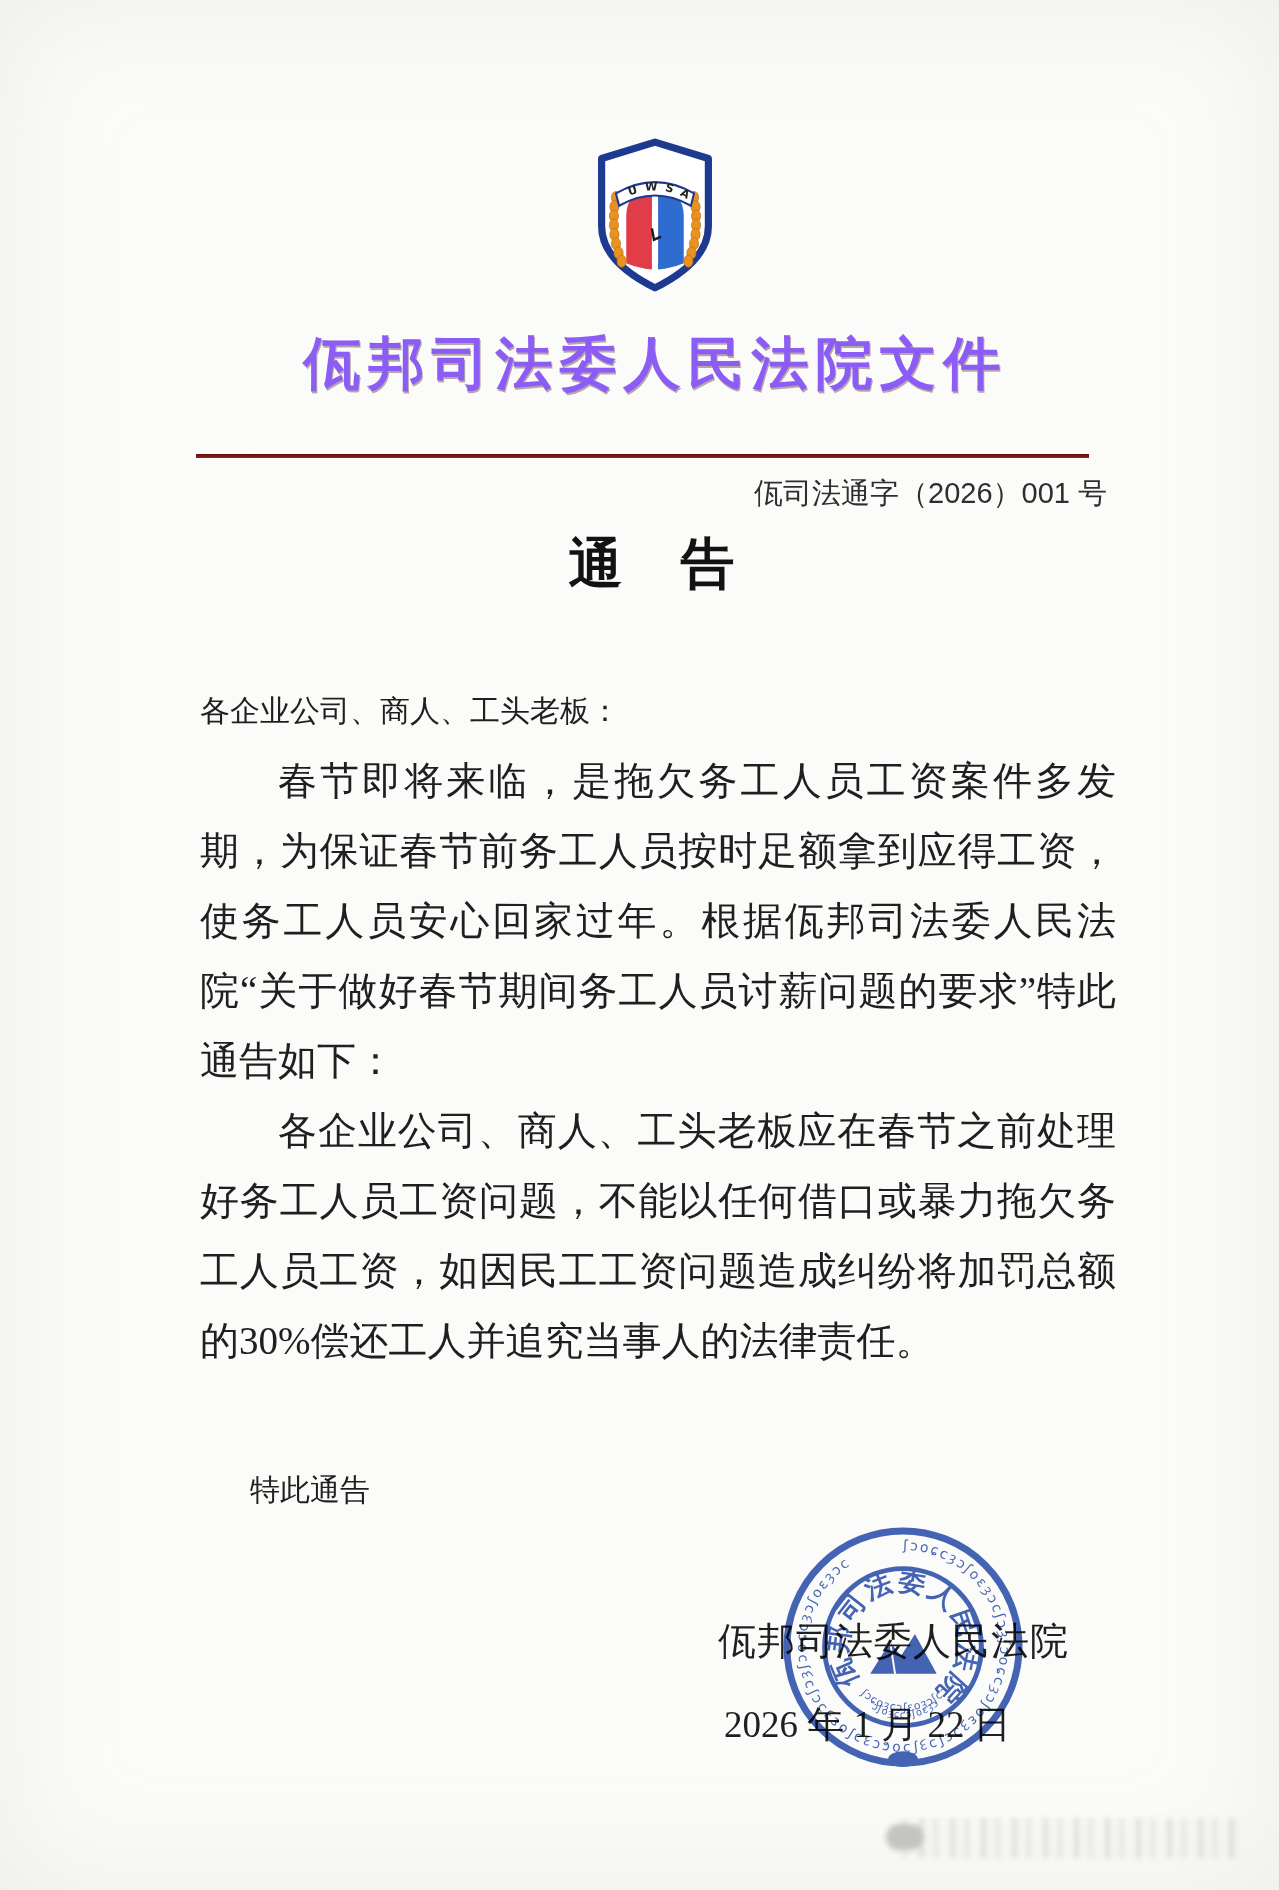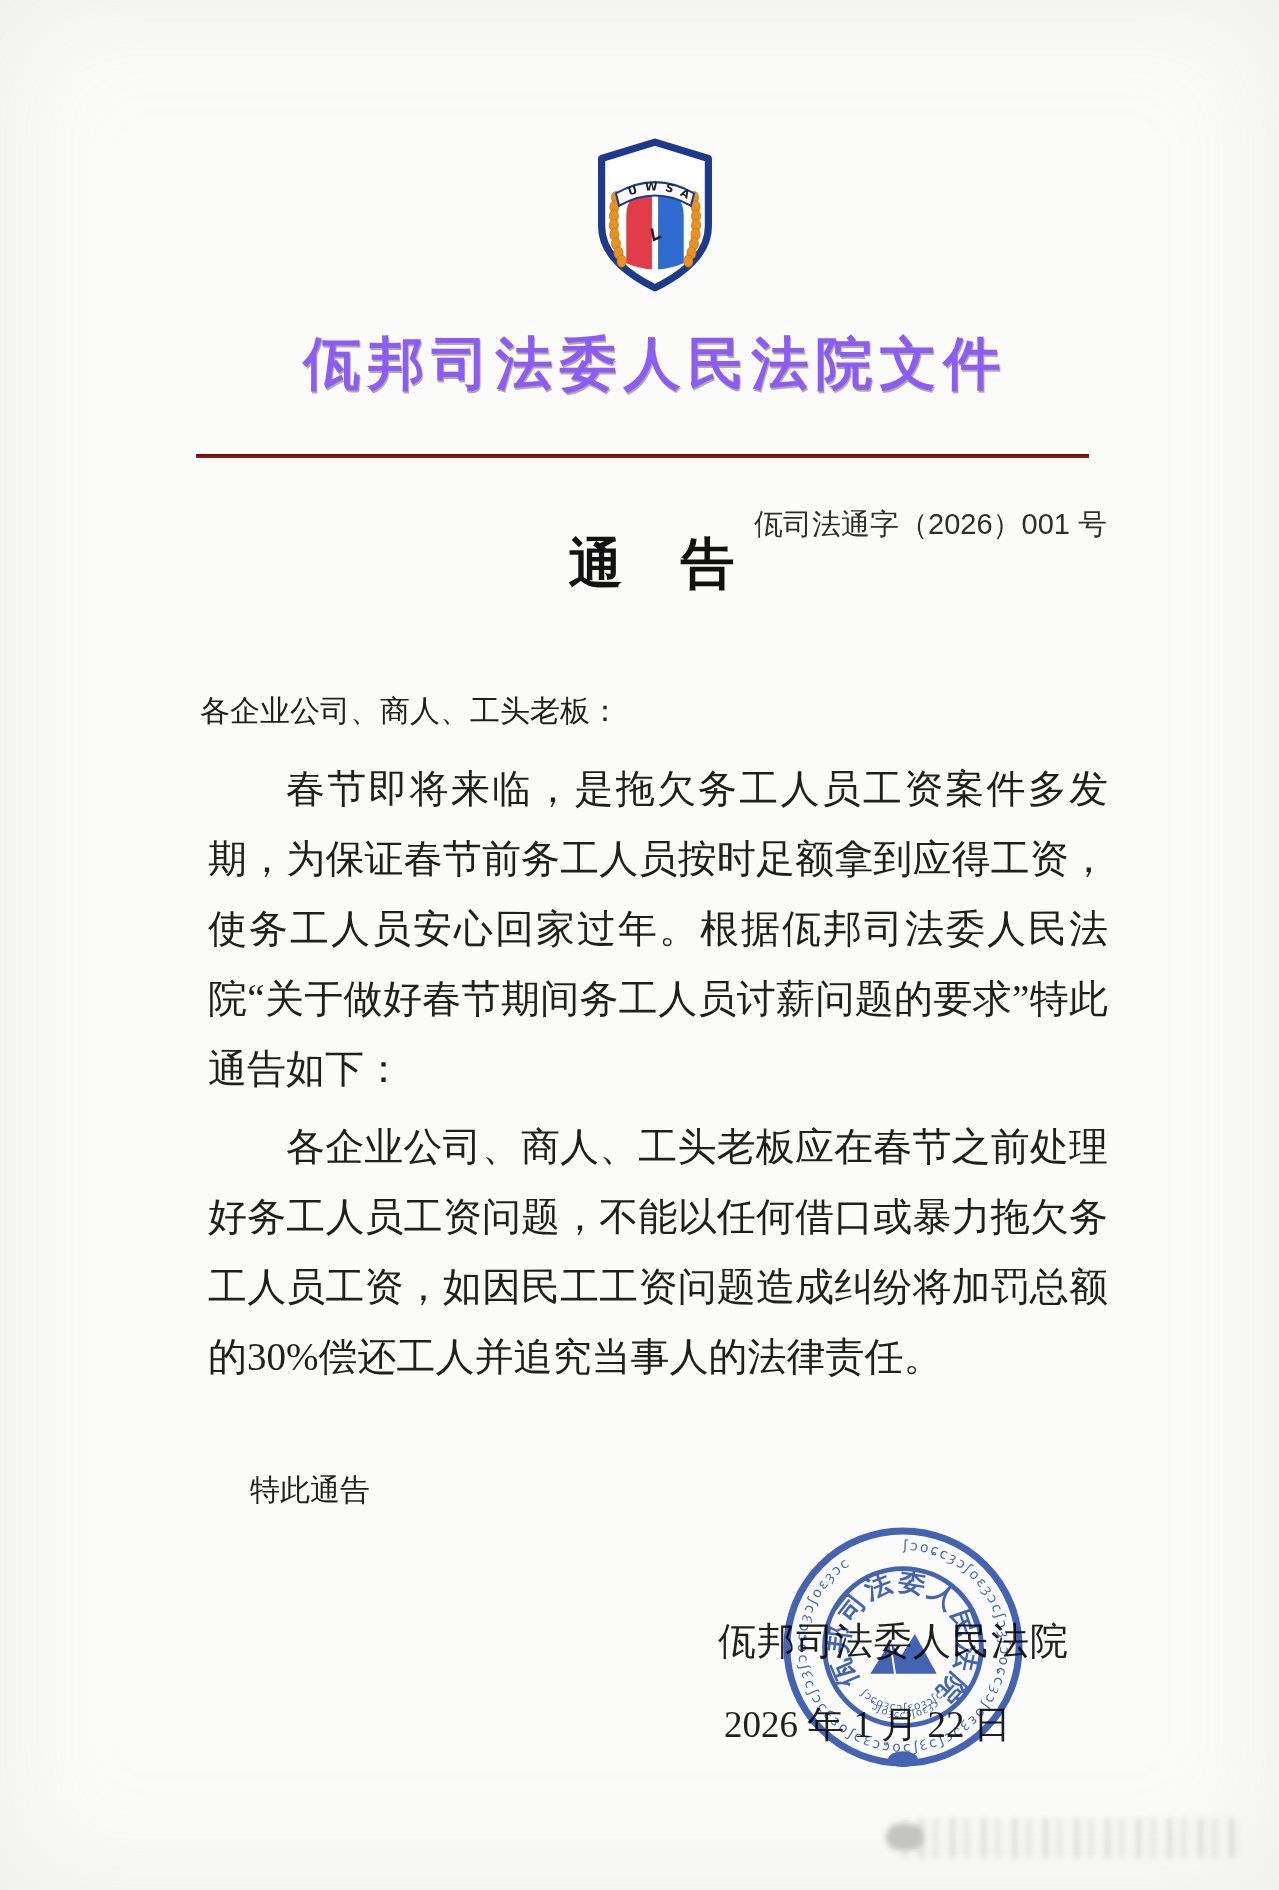--- a/index.html
+++ b/index.html
@@ -25,35 +25,34 @@
     font-family:"Liberation Serif","DejaVu Serif",serif;
   }
   .red-line{
     position:absolute;top:454px;left:196px;width:893px;height:4px;
     background:linear-gradient(#5a0f0c,#a11d16);
   }
   .doc-number{
     position:absolute;top:474px;right:172px;
     font-size:29px;color:#2e2e2e;
     font-family:"Liberation Sans","DejaVu Sans",sans-serif;
-    margin-top:31px;
   }
   .notice-title{
     position:absolute;top:528px;left:12px;width:100%;
     margin:0;text-align:center;
     font-size:54px;font-weight:bold;color:#121212;
     letter-spacing:58px;text-indent:58px;
   }
   .body-text{
     position:absolute;left:200px;top:676px;width:916px;
     font-size:39px;line-height:70px;
     text-align:justify;
   }
   .salutation{font-size:30px;line-height:70px;}
-  .body-text p{margin:8px;text-indent:78px;}
+  .body-text p{margin:0;text-indent:78px;}
   .closing{
     position:absolute;left:200px;top:1470px;
     padding-left:50px;font-size:30px;
   }
   .signature{
     position:absolute;left:718px;top:1616px;
     font-size:38px;letter-spacing:1px;
   }
   .sign-date{
     position:absolute;left:724px;top:1688px;

